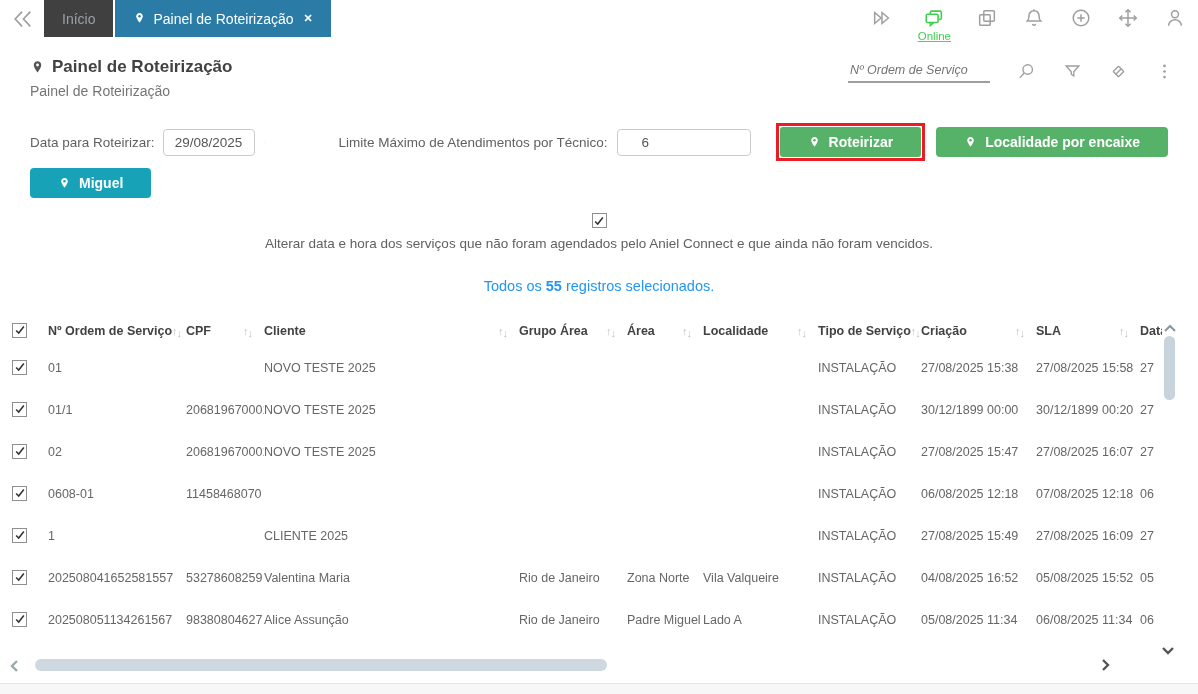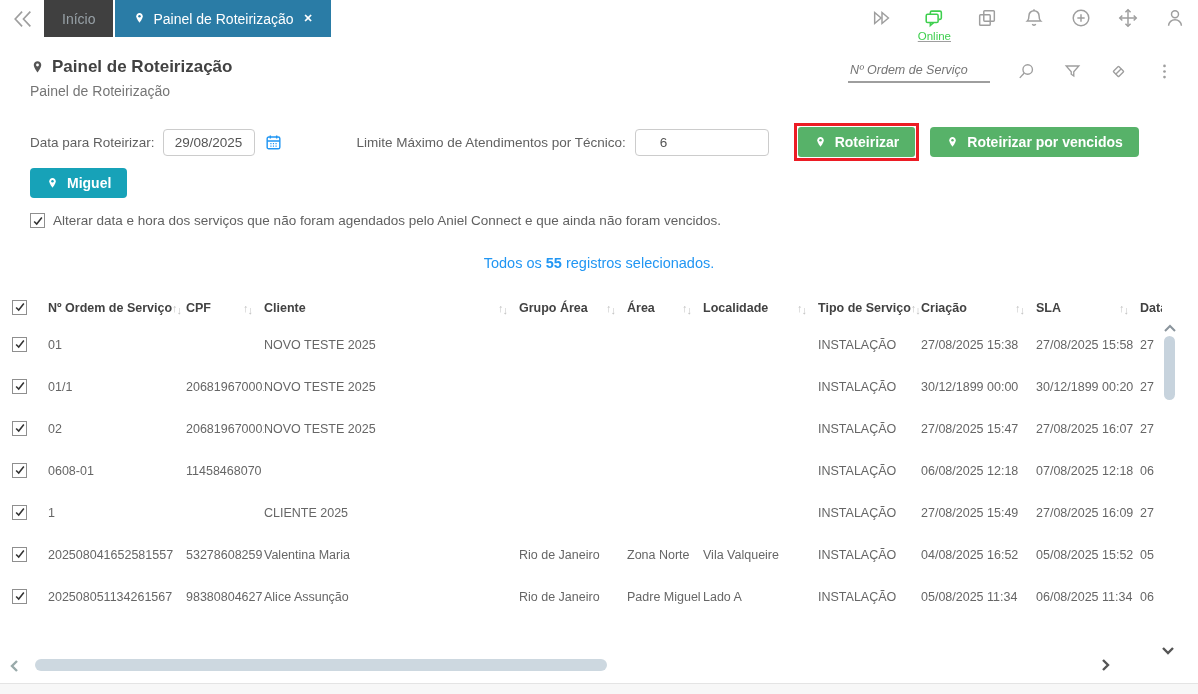--- a/index.html
+++ b/index.html
@@ -32,30 +32,30 @@
   .search-input{width:142px; border:none; border-bottom:2px solid #9e9e9e; font-style:italic; font-size:12.5px; color:#555; padding:4px 2px; outline:none; background:transparent; font-family:"Liberation Sans",sans-serif;}
   .sa-icon{width:19px; height:19px; cursor:pointer; display:block;}
 
   
   .toolbar{margin:24px 30px 0; display:flex; align-items:center;}
   .lbl{color:var(--txt); font-size:13.5px; white-space:nowrap;}
   .date-input{width:92px; height:27px; margin-left:8px; border:1px solid #ccc; border-radius:4px; text-align:center; color:#555; font-size:13.5px; outline:none; font-family:"Liberation Sans",sans-serif;}
   .cal-btn{margin-left:9px; color:var(--link); width:19px; height:19px; cursor:pointer;}
   .lbl-limit{margin-left:74px;}
   .limit-input{width:134px; height:27px; margin-left:9px; border:1px solid #ccc; border-radius:4px; padding-left:24px; color:#555; font-size:13.5px; outline:none; font-family:"Liberation Sans",sans-serif;}
-  .btn{display:inline-flex; align-items:center; gap:8px; border:none; color:#fff; font-size:14px; font-weight:bold; border-radius:3px; padding:7px 16px; cursor:pointer; font-family:"Liberation Sans",sans-serif; white-space:nowrap;}
+  .btn{display:inline-flex; align-items:center; gap:8px; border:none; color:#fff; font-size:14px; font-weight:bold; border-radius:3px; padding:7px 28px; cursor:pointer; font-family:"Liberation Sans",sans-serif; white-space:nowrap;}
   .btn .pin{width:13px; height:15px;}
   .btn-green{background:var(--green);}
   .rot-highlight{margin-left:25px; border:3px solid var(--red); padding:1px; display:inline-flex;}
   .btn-encaixe{margin-left:11px; border-radius:4px;}
   .toolbar-row2{margin:7px 30px 0;}
   .btn-simular{background:var(--teal); border-radius:4px;}
 
   
-  .option-row{margin:15px 30px 0; display:flex; align-items:center; gap:8px; color:var(--txt); font-size:13.5px; cursor:pointer;}
+  .option-row{margin:15px 30px 0; display:flex; align-items:center; gap:8px; color:var(--txt); font-size:13.5px; cursor:pointer;flex-direction:column;}
   .cb{width:15px; height:15px; min-width:15px; border:1px solid #8f8f8f; background:#fff; display:inline-flex; align-items:center; justify-content:center; cursor:pointer;}
   .cb svg{width:12px; height:12px; display:block;}
 
   
   .selection-banner{margin-top:27px; text-align:center; color:var(--link); font-size:14.5px;}
   .selection-banner .count{font-weight:bold;}
 
   
   .table-zone{margin-top:21px; padding-left:12px; width:1162px; overflow:hidden;}
   table{border-collapse:collapse; table-layout:fixed; width:1170px;}
@@ -183,21 +183,21 @@
             <circle cx="12" cy="8" r="2.3" fill="#57b269"></circle>
           </svg>
         <span>Roteirizar</span>
       </button>
     </span>
     <button class="btn btn-green btn-encaixe">
       <svg class="pin" viewBox="0 0 24 24" fill="currentColor">
           <path d="M12 2C8.7 2 6 4.7 6 8c0 4.4 6 12 6 12s6-7.6 6-12c0-3.3-2.7-6-6-6z"></path>
           <circle cx="12" cy="8" r="2.3" fill="#57b269"></circle>
         </svg>
-      <span>Roteirizar por vencidos</span>
+      <span>Localidade por encaixe</span>
     </button>
   </div>
   <div class="toolbar-row2">
     <button class="btn btn-simular">
       <svg class="pin" viewBox="0 0 24 24" fill="currentColor">
           <path d="M12 2C8.7 2 6 4.7 6 8c0 4.4 6 12 6 12s6-7.6 6-12c0-3.3-2.7-6-6-6z"></path>
           <circle cx="12" cy="8" r="2.3" fill="#17a2b8"></circle>
         </svg>
       <span>Miguel</span>
     </button>

